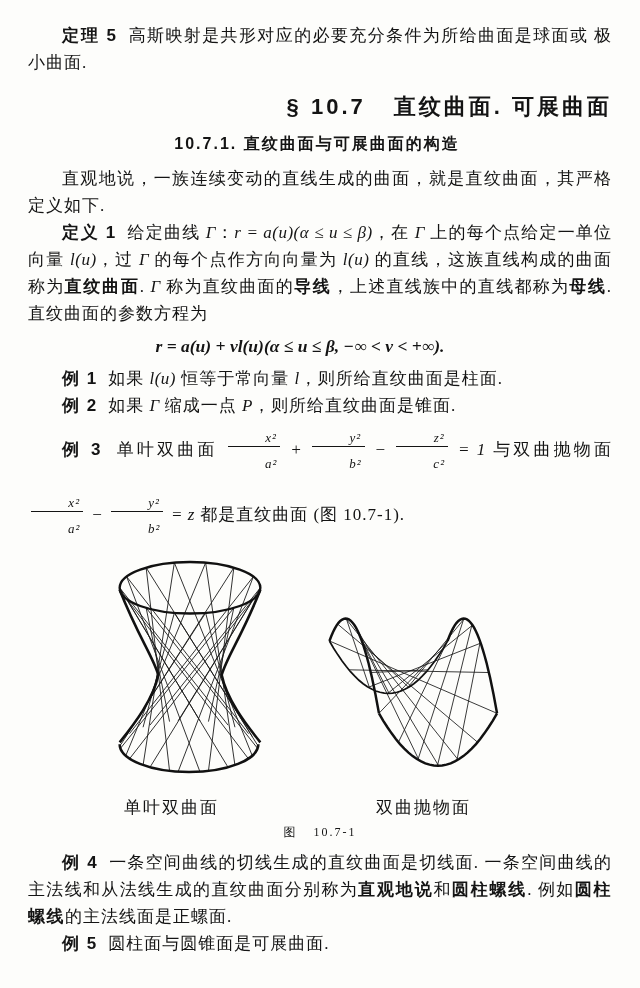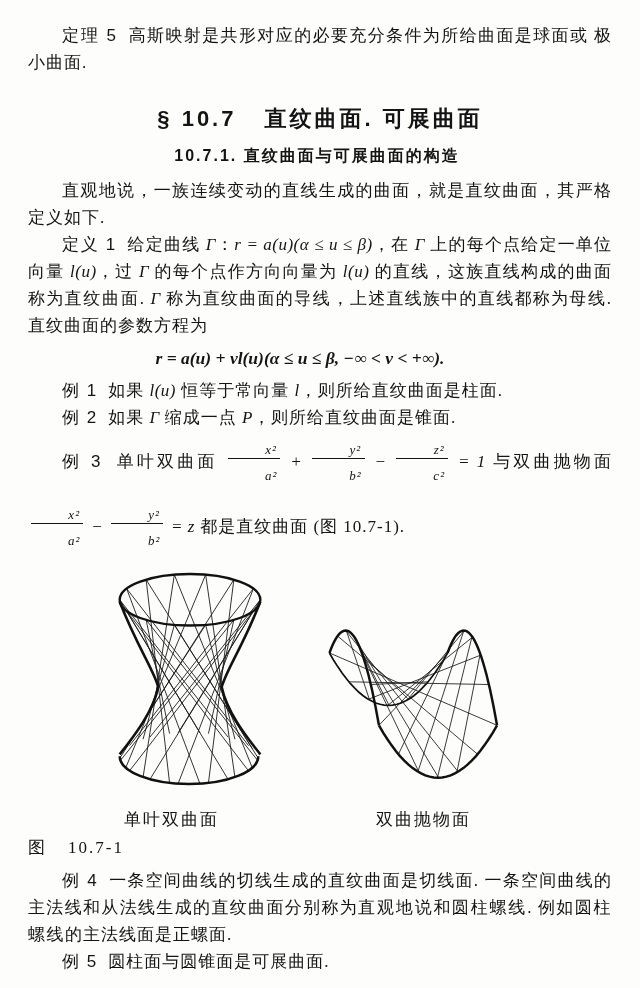--- a/index.html
+++ b/index.html
@@ -17,46 +17,46 @@
   }
   p.body-par {
     font-size:17px;
     line-height:27px;
     letter-spacing:1px;
     text-align:justify;
     text-indent:2em;
   }
   .b {
     font-family:"Liberation Sans","DejaVu Sans",sans-serif;
-    font-weight:400;
+    font-weight:700;
     letter-spacing:1.5px;
   }
   .m {
     font-family:"Liberation Serif","DejaVu Serif",serif;
     font-style:italic;
     letter-spacing:0.5px;
   }
   .frac {
     display:inline-block;
     vertical-align:middle;
     text-align:center;
     font-style:italic;
     font-size:13px;
     line-height:1.1;
     margin:12px 3px;
   }
   .frac .num { display:block; padding:0 3px 1px 3px; }
   .frac .den { display:block; border-top:1.5px solid #141414; padding:10px 3px 0 3px; }
   h2.section {
-    text-align:center;
+    text-align:right;
     font-family:"Liberation Sans","DejaVu Sans",sans-serif;
     font-size:22px;
     font-weight:700;
     letter-spacing:3px;
-    margin:28px 0 12px 0;
+    margin:16px 0 12px 0;
   }
   h3.subsection {
     font-family:"Liberation Sans","DejaVu Sans",sans-serif;
     font-size:16px;
     font-weight:700;
     letter-spacing:2px;
     margin:0 0 10px 0;
     margin-left:-6px;
     text-align:center;
   }
@@ -80,22 +80,22 @@
   .fig-captions {
     position:relative;
     height:26px;
     font-size:17px;
     letter-spacing:2px;
   }
   .fig-captions .cap { position:absolute; top:0; }
   .cap-left  { left:96px; }
   .cap-right { left:348px; }
   .fig-num {
-    text-align:left;
-    font-size:17px;
+    text-align:center;
+    font-size:12px;
     letter-spacing:2px;
     margin:2px 0 8px 0;
   }
 </style>
 </head>
 <body>
 
 <div class="page">
 
   <p class="body-par"><span class="b">定理 5</span><span>&nbsp;&nbsp;高斯映射是共形对应的必要充分条件为所给曲面是球面或 极小曲面.</span></p>

